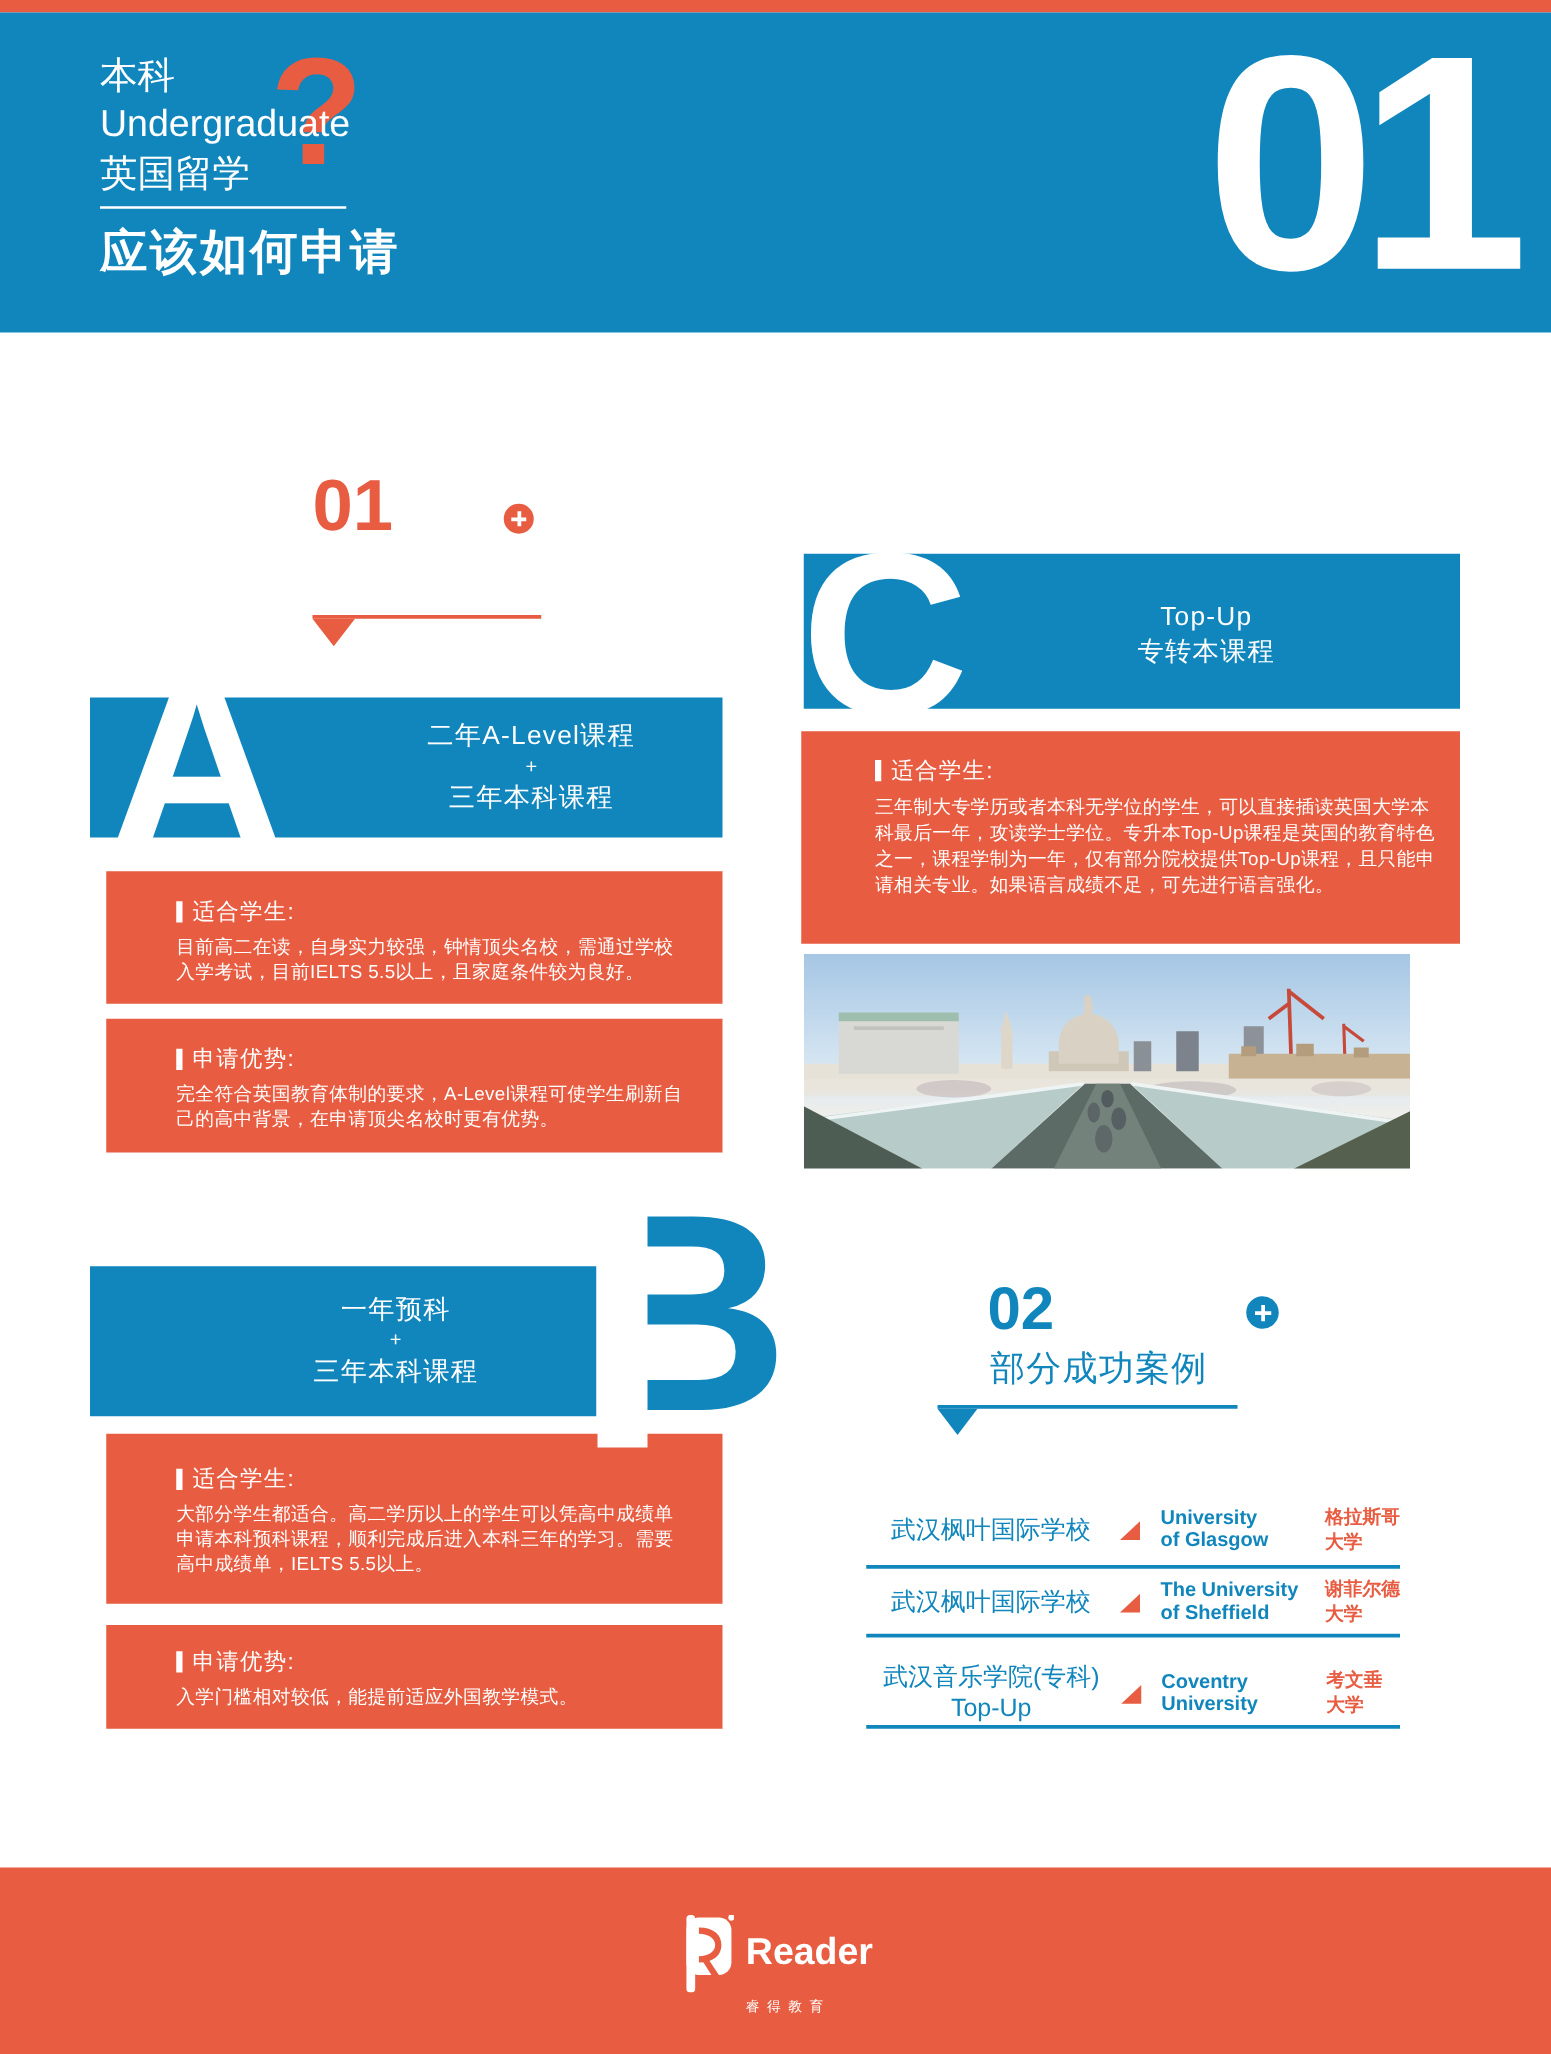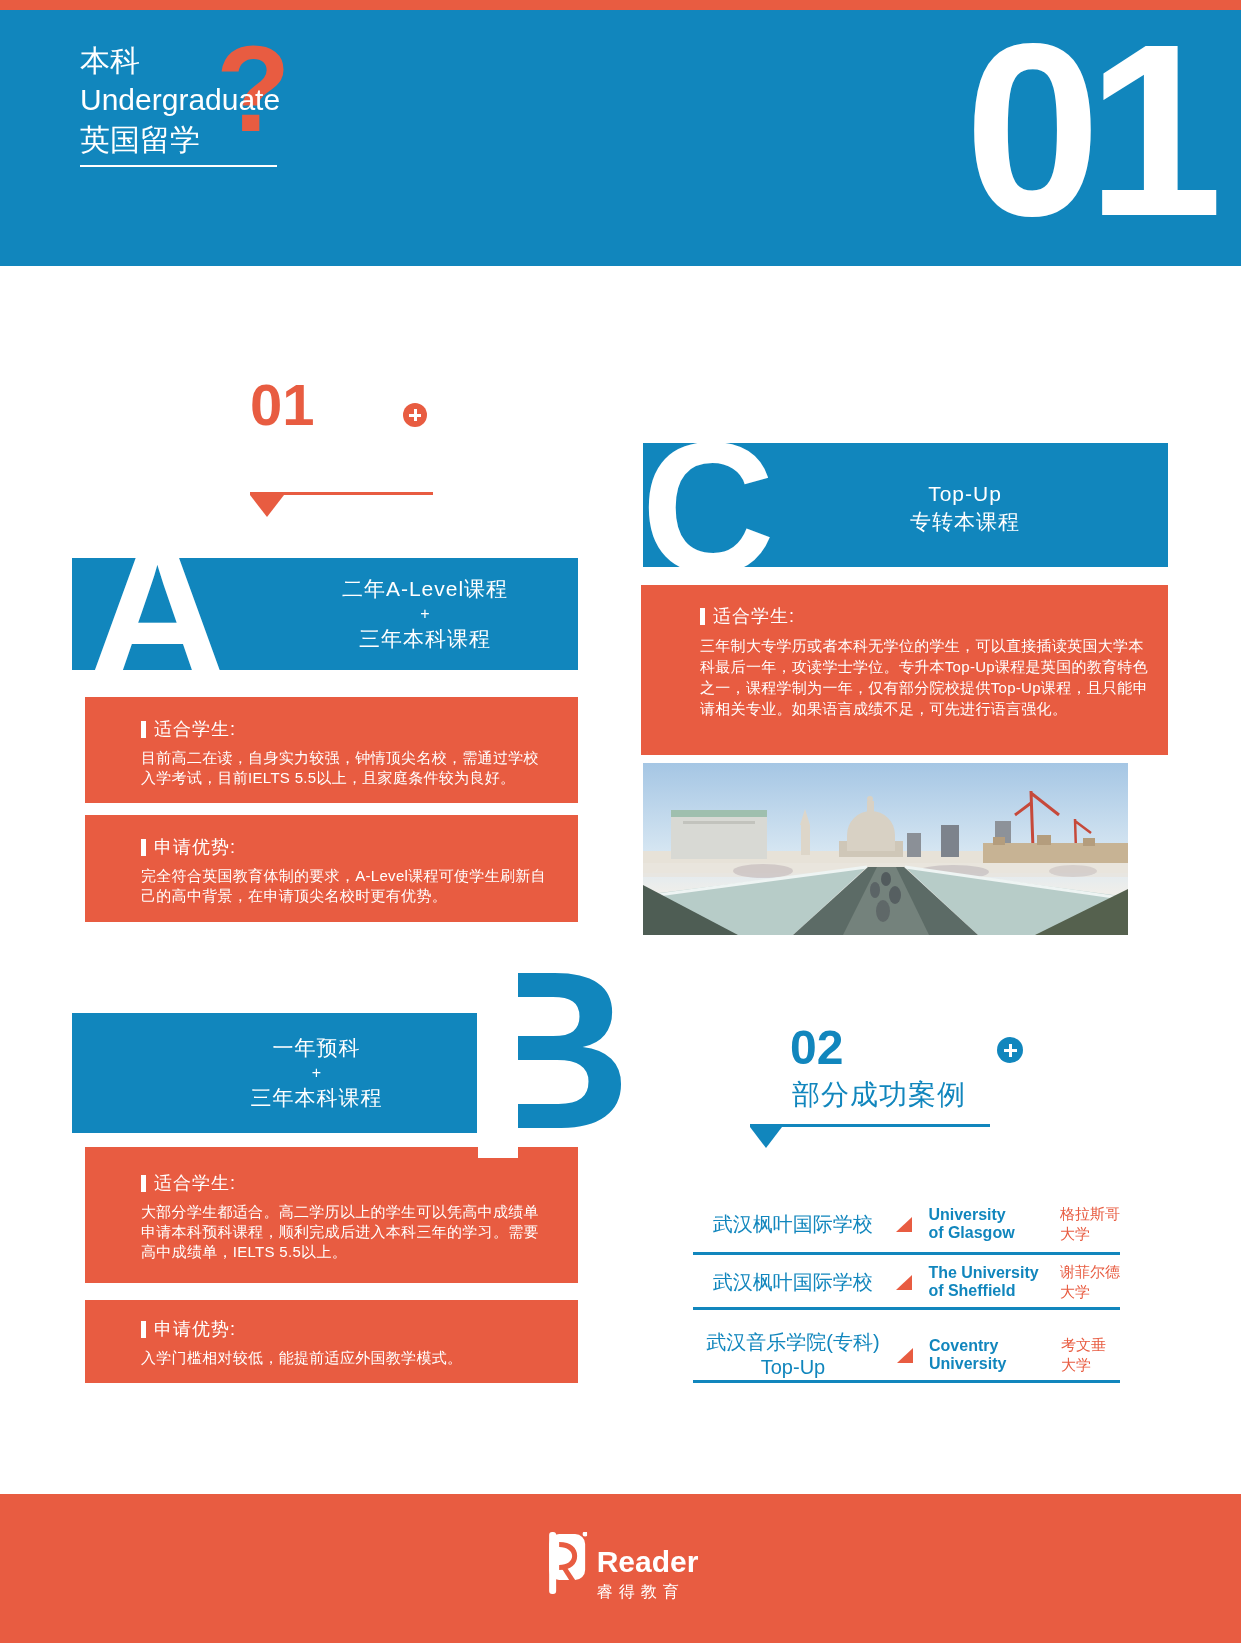--- a/index.html
+++ b/index.html
@@ -72,42 +72,43 @@
 
   
   .case-row{left:693px;width:427px;display:flex;align-items:center;}
   .row1{top:1196px;height:56px;} .row2{top:1257px;height:50px;} .row3{top:1310px;height:90px;}
   .sep{left:693px;width:427px;height:3px;background:var(--blue);}
   .sep1{top:1252px;} .sep2{top:1307px;} .sep3{top:1380px;}
   .school{width:200px;text-align:center;color:var(--blue);font-size:20px;line-height:25px;white-space:nowrap;}
   .tri-right{width:0;height:0;border-left:16px solid transparent;border-bottom:15px solid var(--orange);
              margin:0 6px 0 4px;}
   .uni{width:122px;margin-left:10px;color:var(--blue);font-weight:bold;font-size:16px;line-height:18px;white-space:nowrap;}
-  .unizh{margin-left:10px;color:var(--orange);font-size:15px;line-height:20px;white-space:nowrap;}
+  .unizh{margin-left:10px;color:var(--orange);font-size:15px;line-height:20px;white-space:nowrap;font-weight:bold;}
 
   
   .footer-band{left:0;top:1494px;width:1241px;height:149px;background:var(--orange);}
   .logo{left:50%;top:1532px;transform:translateX(-50%);display:flex;align-items:flex-start;gap:10px;}
   .logo-text .brand{color:#fff;font-size:30px;font-weight:bold;line-height:32px;margin-top:14px;}
-  .logo-text .brand-zh{color:#fff;font-size:16px;letter-spacing:6px;margin-top:4px;}
+  .logo-text .brand-zh{color:#fff;font-size:11px;letter-spacing:6px;margin-top:20px;}
 </style>
 </head>
 <body>
 
 <div class="page" style="--blue:#1186BD;--orange:#E85C41;">
 
   <div class="abs top-strip"></div>
   <div class="abs header-band"></div>
   <div class="abs q-mark">?</div>
   <div class="abs h-text">
     <div class="h-zh1">本科</div>
     <div class="h-en">Undergraduate</div>
     <div class="h-zh2">英国留学</div>
   </div>
   <div class="abs h-divider"></div>
+  <div class="abs h-tagline">应该如何申请</div>
   <div class="abs big-01">01</div>
 
   <div class="abs sec-num sec1-num">01</div>
   <div class="abs plus-badge plus1">
       <span class="ph"></span>
       <span class="pv"></span>
     </div>
   <div class="abs sec1-line"></div>
   <div class="abs sec1-tri"></div>
 

